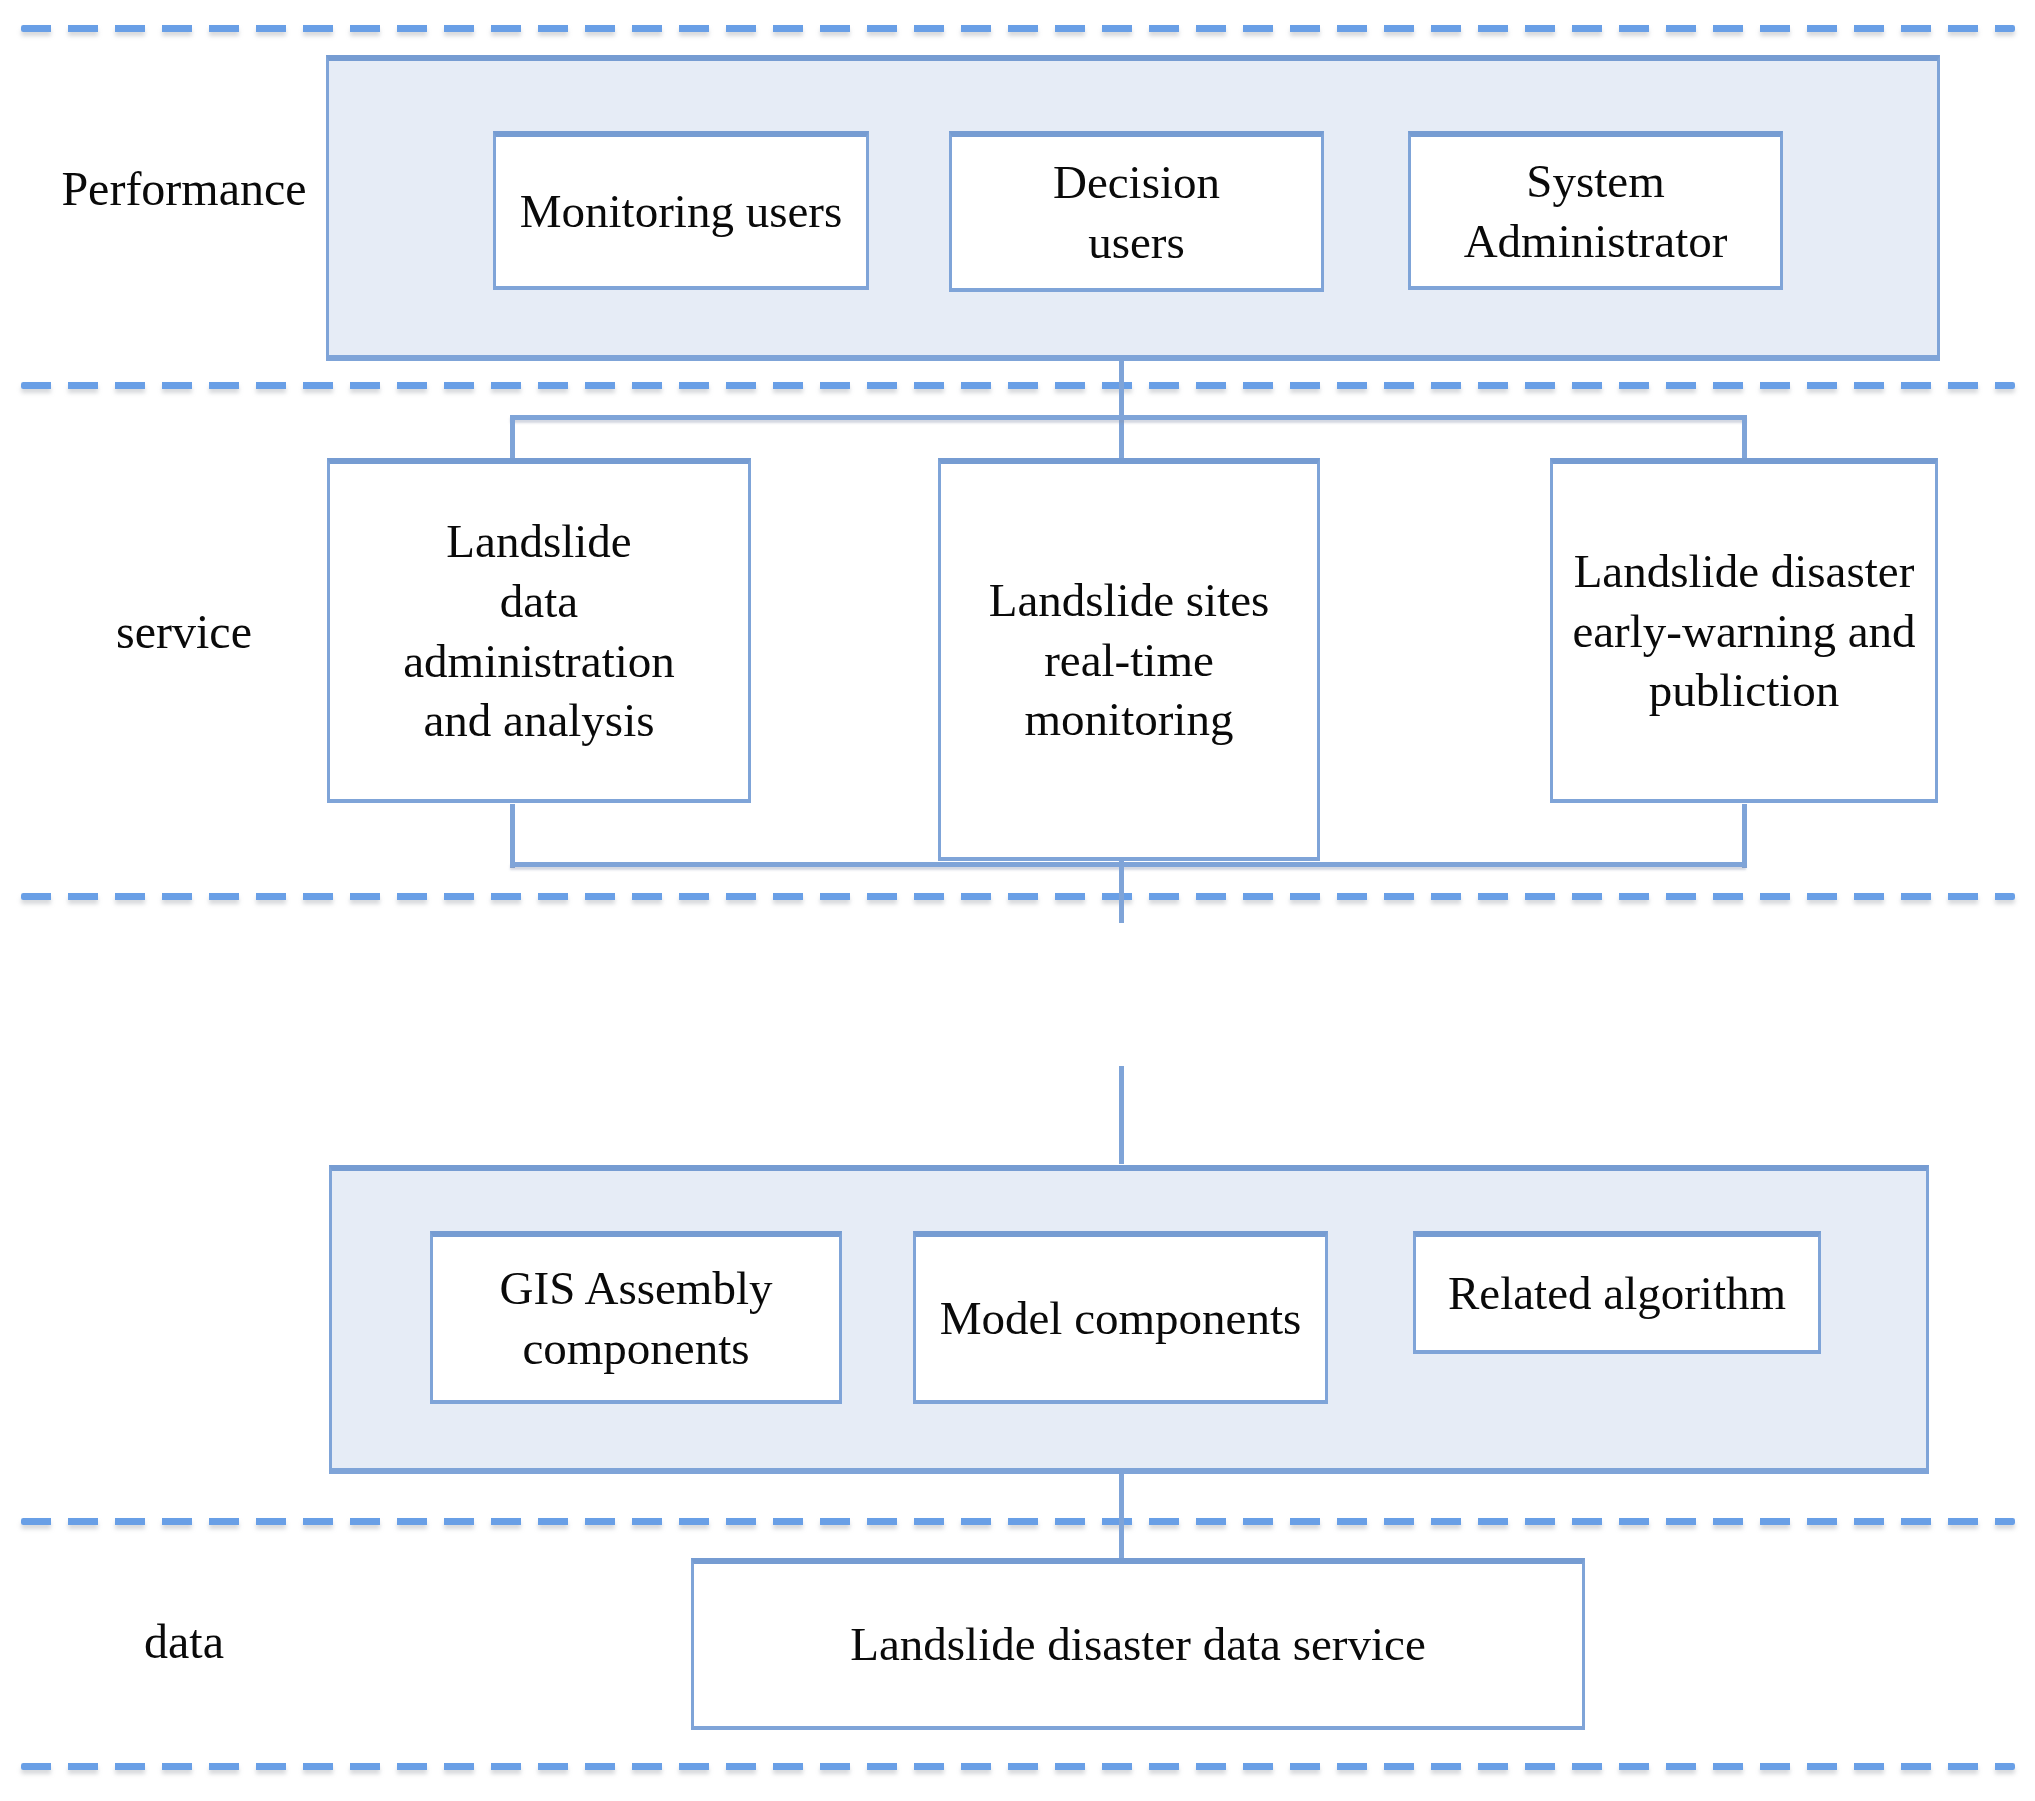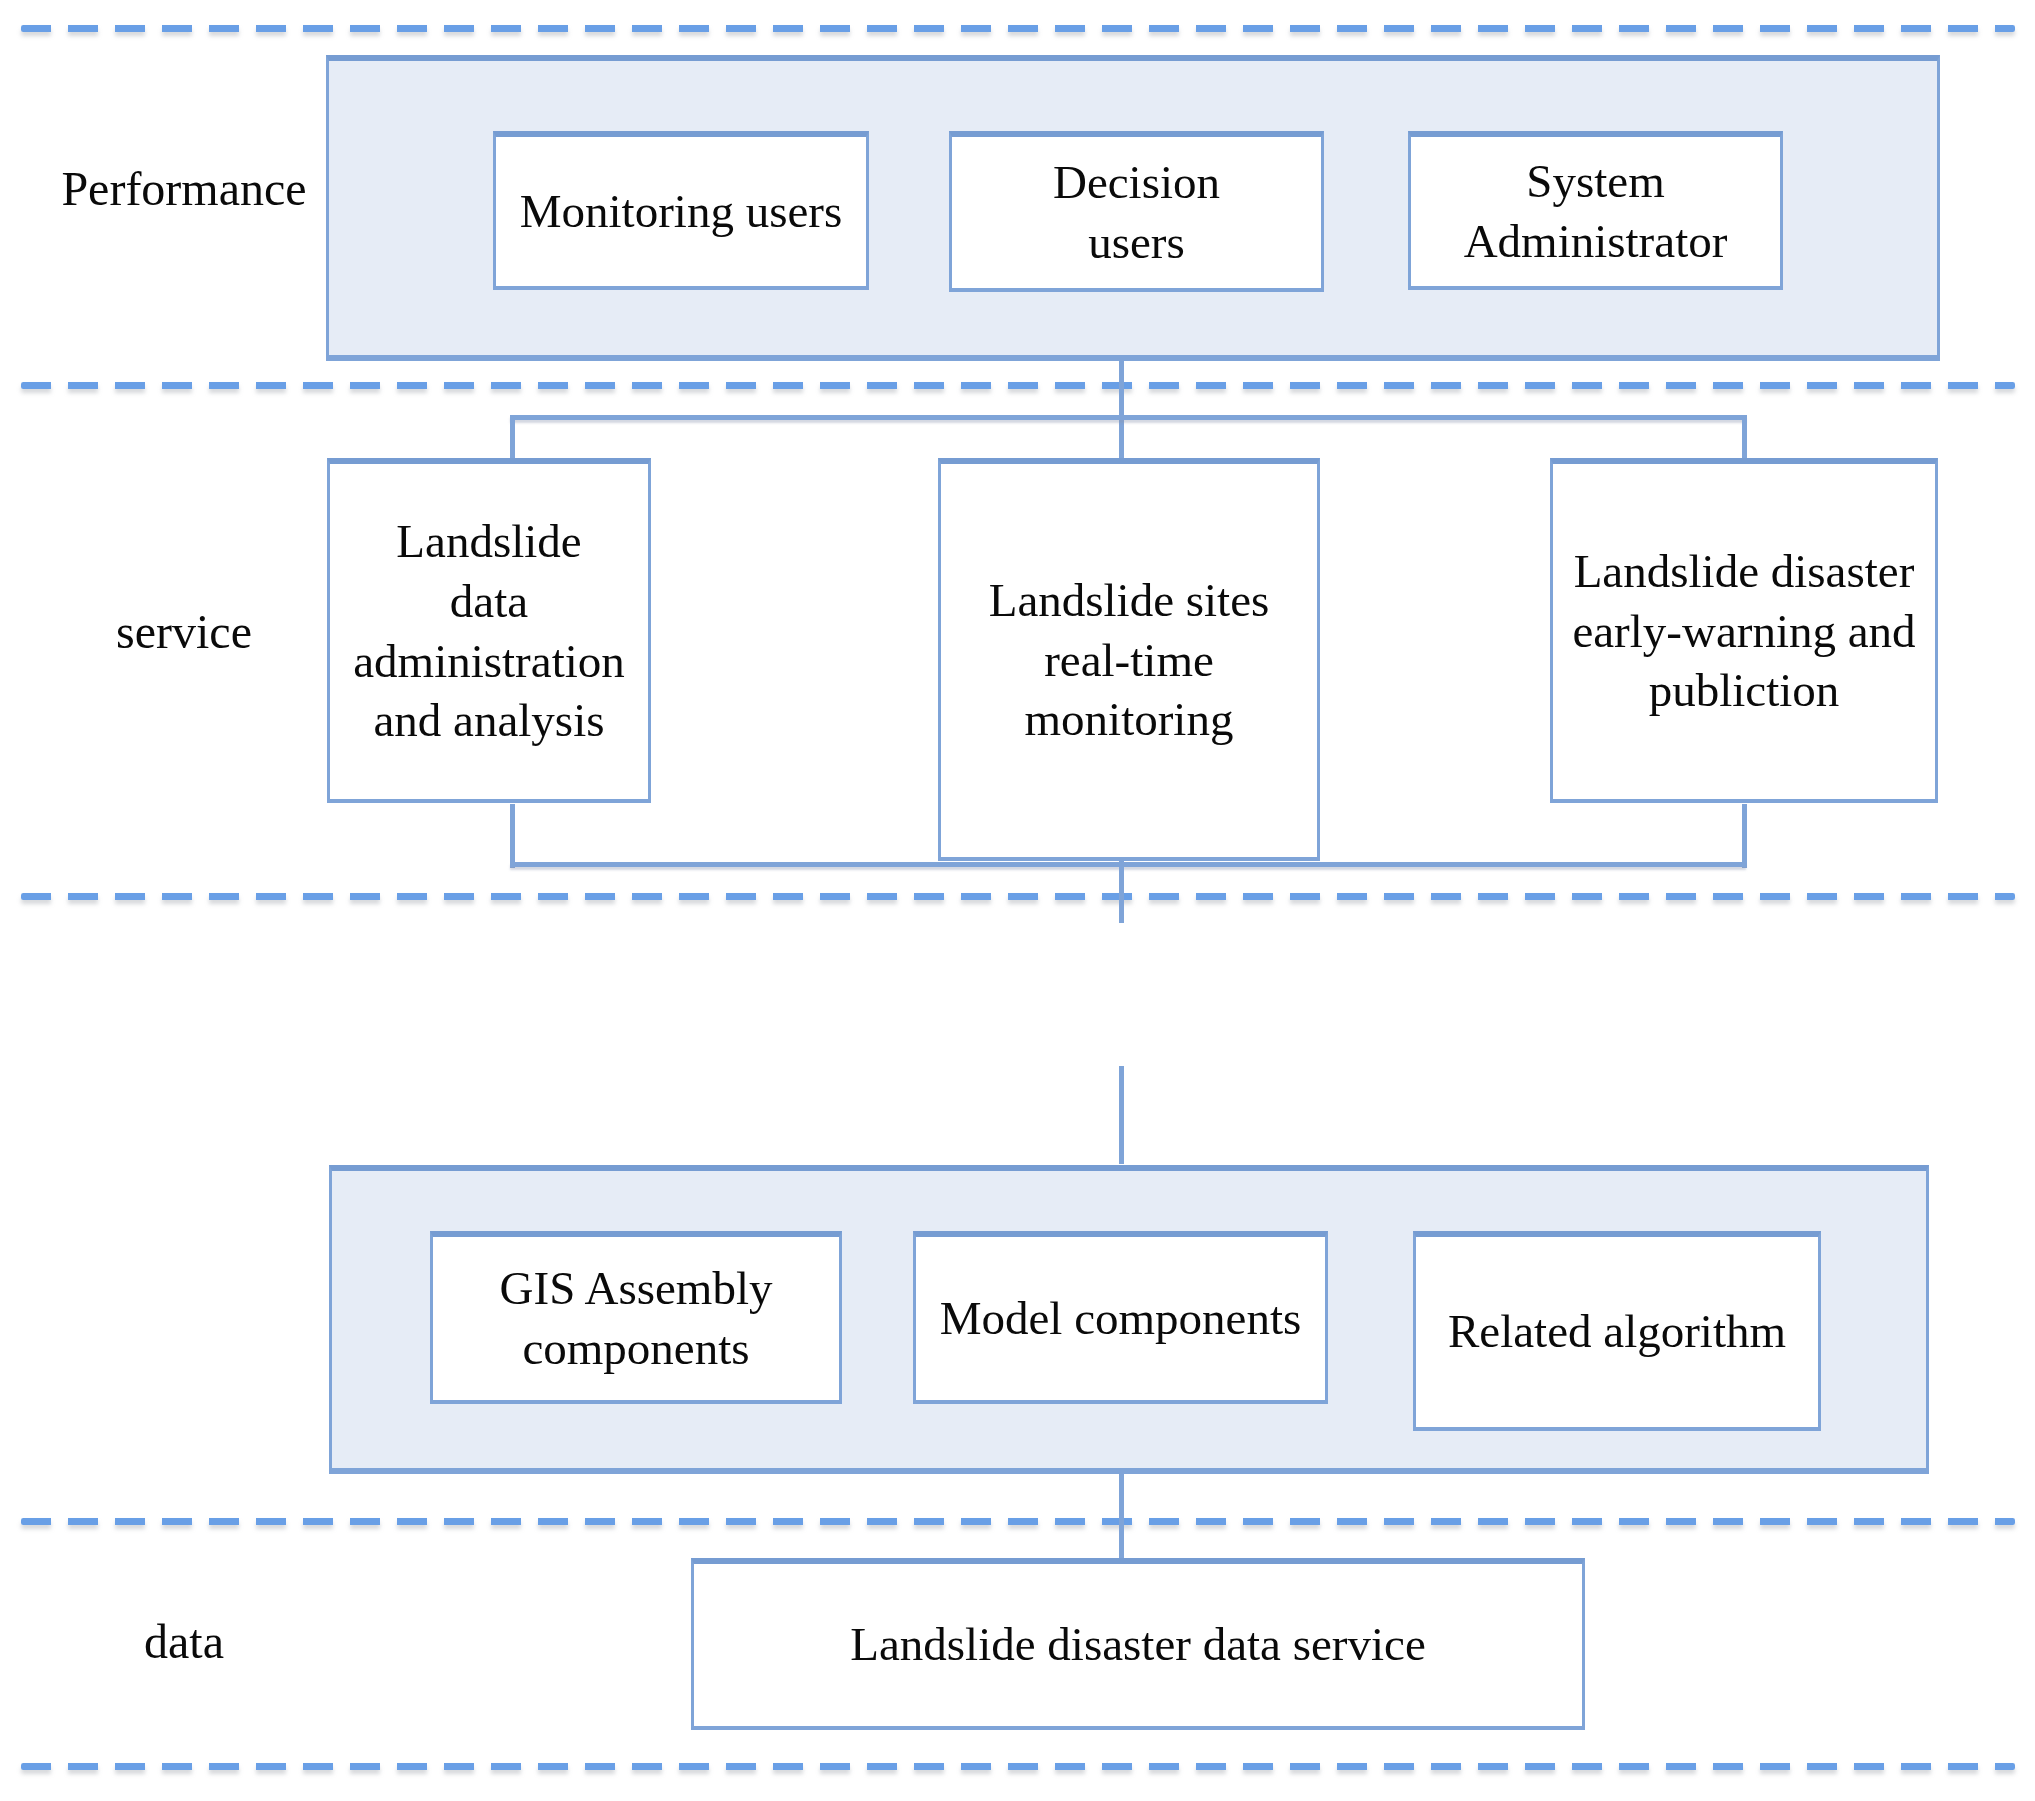--- a/index.html
+++ b/index.html
@@ -79,21 +79,21 @@
 users</div>
   <div class="box" style="left:1408px;top:131px;width:375px;height:159px">System
 Administrator</div>
 
   <div class="vline" style="left:1119px;top:359px;height:101px"></div>
 
   <div class="hline" style="left:510px;top:415px;width:1236px"></div>
   <div class="vline" style="left:510px;top:415px;height:45px"></div>
   <div class="vline" style="left:1742px;top:415px;height:45px"></div>
 
-  <div class="box" style="left:327px;top:458px;width:324px;height:345px">Landslide
+  <div class="box" style="left:327px;top:458px;width:424px;height:345px">Landslide
 data
 administration
 and analysis</div>
   <div class="box" style="left:938px;top:458px;width:382px;height:403px">Landslide sites
 real-time
 monitoring</div>
   <div class="box" style="left:1550px;top:458px;width:388px;height:345px">Landslide disaster
 early-warning and
 publiction</div>
 
@@ -103,20 +103,20 @@
 
   <div class="vline" style="left:1119px;top:804px;height:119px"></div>
 
 
   <div class="vline" style="left:1119px;top:1066px;height:98px"></div>
 
   <div class="container" style="left:329px;top:1165px;width:1600px;height:309px"></div>
   <div class="box" style="left:430px;top:1231px;width:412px;height:173px">GIS Assembly
 components</div>
   <div class="box" style="left:913px;top:1231px;width:415px;height:173px">Model components</div>
-  <div class="box" style="left:1413px;top:1231px;width:408px;height:200px">Related algorithm</div>
+  <div class="box" style="left:1413px;top:1231px;width:408px;height:123px">Related algorithm</div>
 
   <div class="vline" style="left:1119px;top:1474px;height:84px"></div>
 
   <div class="box" style="left:691px;top:1558px;width:894px;height:172px">Landslide disaster data service</div>
 
 </div>
 
 
 </body></html>

